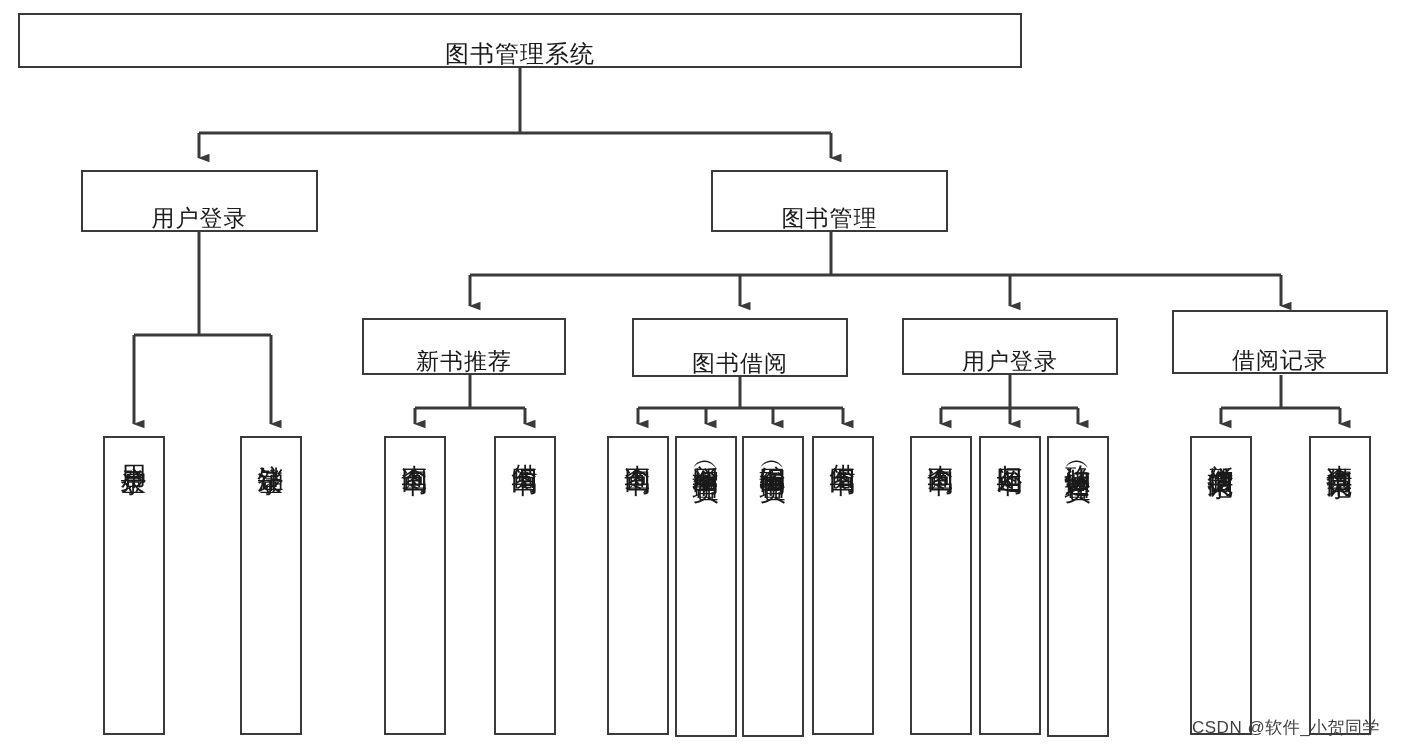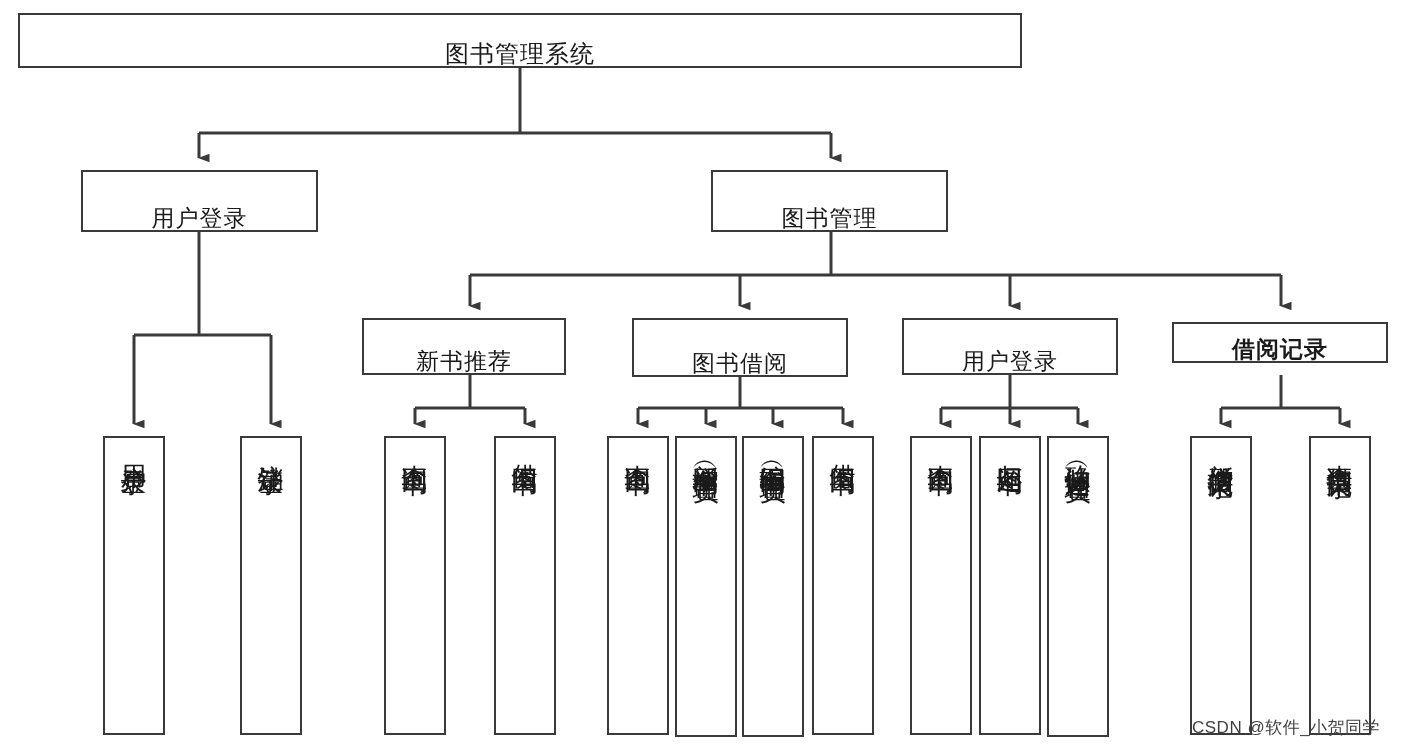--- a/index.html
+++ b/index.html
@@ -124,21 +124,21 @@
 
   <div class="node h" style="left:362px;top:318px;width:204px;height:57px;">
     <span class="label">新书推荐</span>
   </div>
   <div class="node h" style="left:632px;top:318px;width:216px;height:59px;">
     <span class="label">图书借阅</span>
   </div>
   <div class="node h" style="left:902px;top:318px;width:216px;height:57px;">
     <span class="label">用户登录</span>
   </div>
-  <div class="node h" style="left:1172px;top:322px;width:216px;height:41px;font-weight:bold;">
+  <div class="node h" style="left:1172px;top:310px;width:216px;height:64px;">
     <span class="label">借阅记录</span>
   </div>
 
   <div class="node v" style="left:103px;top:436px;width:62px;height:299px;">
     <span class="label">用户登录</span>
   </div>
   <div class="node v" style="left:240px;top:436px;width:62px;height:299px;">
     <span class="label">注销登录</span>
   </div>
 

